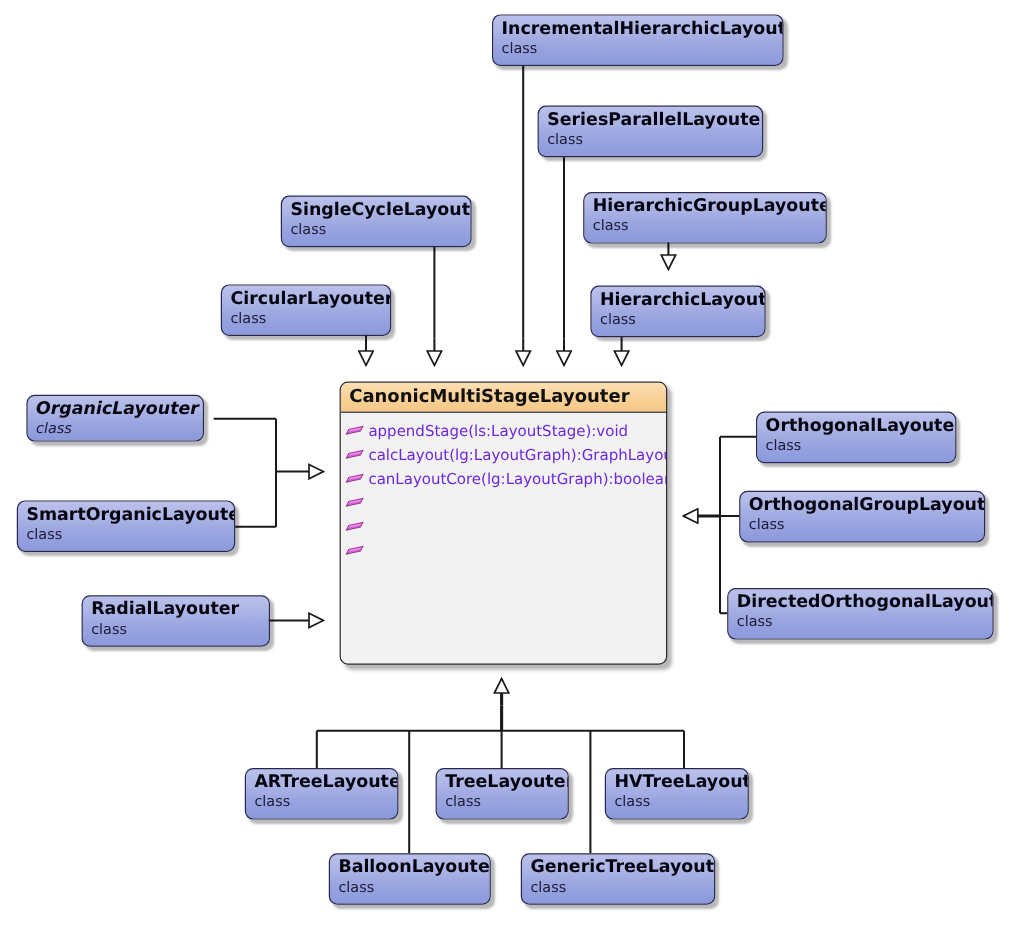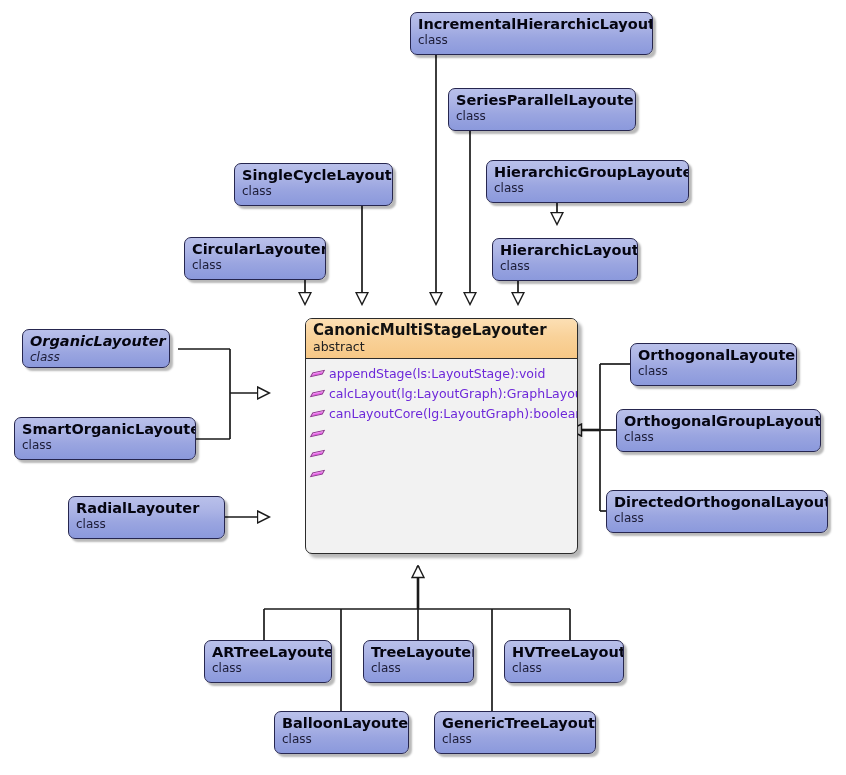--- a/index.html
+++ b/index.html
@@ -54,21 +54,20 @@
 
   
   .umlclass {
     position: absolute;
     box-sizing: border-box;
     border: 1px solid #2b2b2b;
     border-radius: 7px;
     background: #f2f2f2;
     box-shadow: 4px 4px 3px rgba(0,0,0,0.28);
     overflow: hidden;
-    margin-left: 22px;
   }
   .umlclass .head {
     box-sizing: border-box;
     background: linear-gradient(to bottom, #fcdfb4 0%, #f9d29a 45%, #f7c886 100%);
     border-bottom: 1px solid #2b2b2b;
     padding: 2px 7px 4px 7px;
   }
   .umlclass .head .nm {
     font-size: 15px;
     font-weight: bold;
@@ -171,21 +170,20 @@
       <line x1="341" y1="609" x2="341" y2="711"></line>
       <line x1="418" y1="609" x2="418" y2="640"></line>
       <line x1="492" y1="609" x2="492" y2="711"></line>
       <line x1="570" y1="609" x2="570" y2="640"></line>
     </g>
   </svg>
 
   <div class="umlclass" style="left:283px; top:318px; width:273px; height:236px;">
     <div class="head">
       <div class="nm">CanonicMultiStageLayouter</div>
-      <div class="st">abstract</div>
     </div>
     <div class="members">
       <div class="member">
         <span class="mico">
             <i></i>
           </span>
         <span class="mtxt">appendStage(ls:LayoutStage):void</span>
       </div>
       <div class="member">
         <span class="mico">

